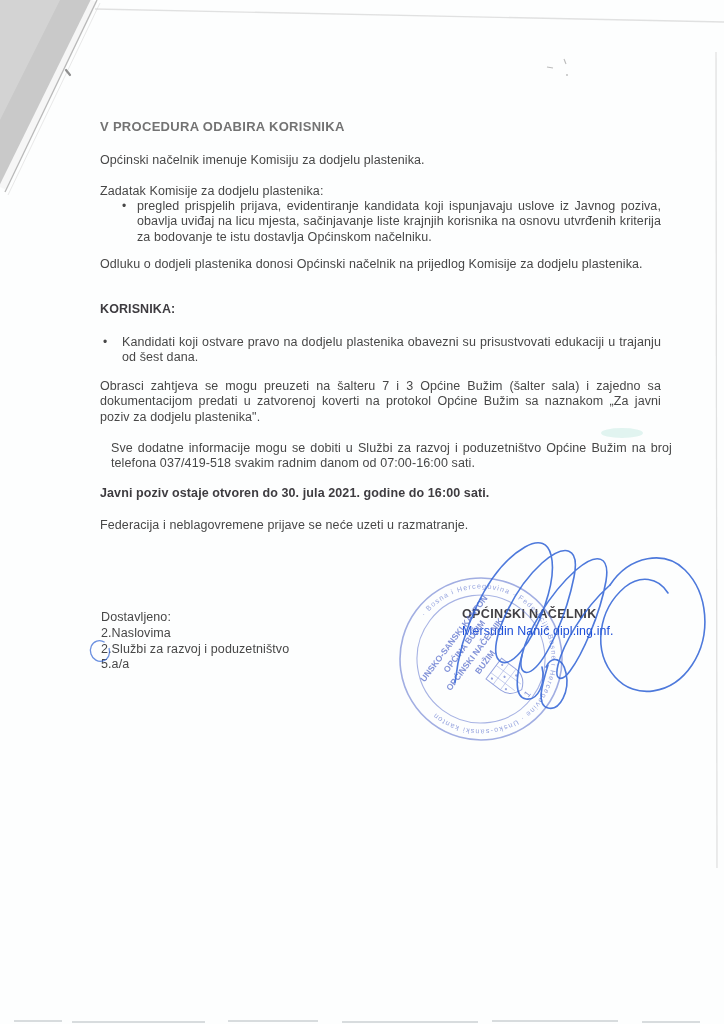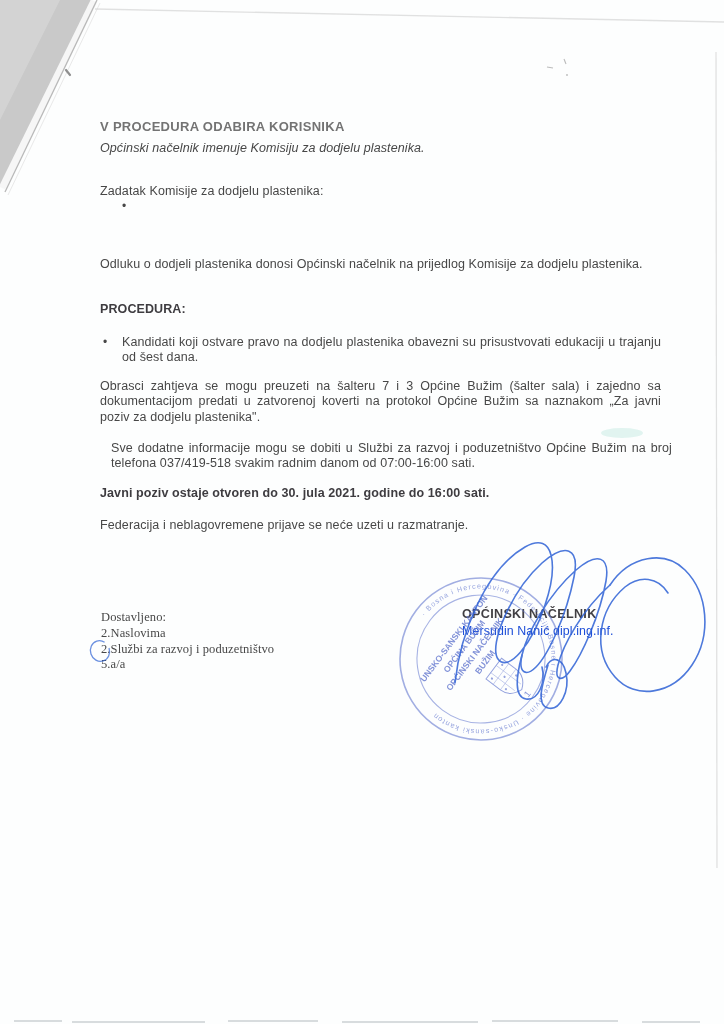--- a/index.html
+++ b/index.html
@@ -16,43 +16,44 @@
     color:#474747;
     font-size:12.5px;
     line-height:15.4px;
     text-align:justify;
     text-align-last:left;
     letter-spacing:0.1px;
   }
   .bold{font-weight:bold;color:#3e3c40;}
   .heading{font-size:13px;font-weight:bold;color:#737373;letter-spacing:0.3px;text-align:left;}
   .bullet-glyph{position:absolute;color:#474747;font-size:12px;}
-  .delivered div{line-height:15.8px;font-family:Liberation Serif, serif;}
+  .delivered div{line-height:15.8px;}
   .sigblock{text-align:center;}
   .sigblock .title{font-weight:bold;font-size:12.6px;color:#413f43;letter-spacing:0.3px;}
   .sigblock .name{font-size:12.4px;color:#1d4ed8;margin-top:2px;}
   svg{position:absolute;overflow:visible;}
   .overlay{pointer-events:none;}
 </style>
 </head>
 <body>
 
 <div class="page">
 
   <div class="txt heading" style="left:100px;top:119px;width:561px;">V  PROCEDURA ODABIRA KORISNIKA</div>
 
-  <div class="txt" style="left:100px;top:141px;width:561px;font-style:italic;">Općinski načelnik imenuje Komisiju za dodjelu plastenika.</div>
+  <div class="txt" style="left:100px;top:153px;width:561px;">Općinski načelnik imenuje Komisiju za dodjelu plastenika.</div>
 
   <div class="txt" style="left:100px;top:184px;width:561px;">Zadatak Komisije za dodjelu plastenika:</div>
 
   <span class="bullet-glyph" style="left:122px;top:199px;">•</span>
+  <div class="txt" style="left:137px;top:199px;width:524px;">pregled prispjelih prijava, evidentiranje kandidata koji ispunjavaju uslove iz Javnog poziva, obavlja uviđaj na licu mjesta, sačinjavanje liste  krajnjih korisnika na osnovu utvrđenih kriterija za bodovanje te istu dostavlja Općinskom načelniku.</div>
 
   <div class="txt" style="left:100px;top:257px;width:561px;">Odluku o dodjeli plastenika donosi Općinski načelnik na prijedlog Komisije za dodjelu plastenika.</div>
 
-  <div class="txt bold" style="left:100px;top:302px;width:561px;text-align:left;">PROCEDURA:</div>
+  <div class="txt bold" style="left:100px;top:302px;width:561px;text-align:left;">KORISNIKA:</div>
 
   <span class="bullet-glyph" style="left:103px;top:335px;">•</span>
   <div class="txt" style="left:122px;top:335px;width:539px;">Kandidati koji ostvare pravo na dodjelu plastenika obavezni su prisustvovati edukaciji u trajanju od šest dana.</div>
 
   <div class="txt" style="left:100px;top:379px;width:561px;">Obrasci zahtjeva se mogu preuzeti na šalteru 7 i 3 Općine Bužim (šalter sala) i zajedno sa dokumentacijom predati u zatvorenoj koverti na protokol Općine Bužim sa naznakom „Za javni poziv za dodjelu plastenika".</div>
 
   <div class="txt" style="left:100px;top:441px;width:561px;margin-left:11px;">Sve dodatne informacije mogu se dobiti u Službi za razvoj i poduzetništvo Općine Bužim na broj telefona 037/419-518 svakim radnim danom od 07:00-16:00 sati.</div>
 
   <div class="txt bold" style="left:100px;top:486px;width:561px;text-align:right;">Javni poziv ostaje otvoren do 30. jula 2021. godine do 16:00 sati.</div>
 

